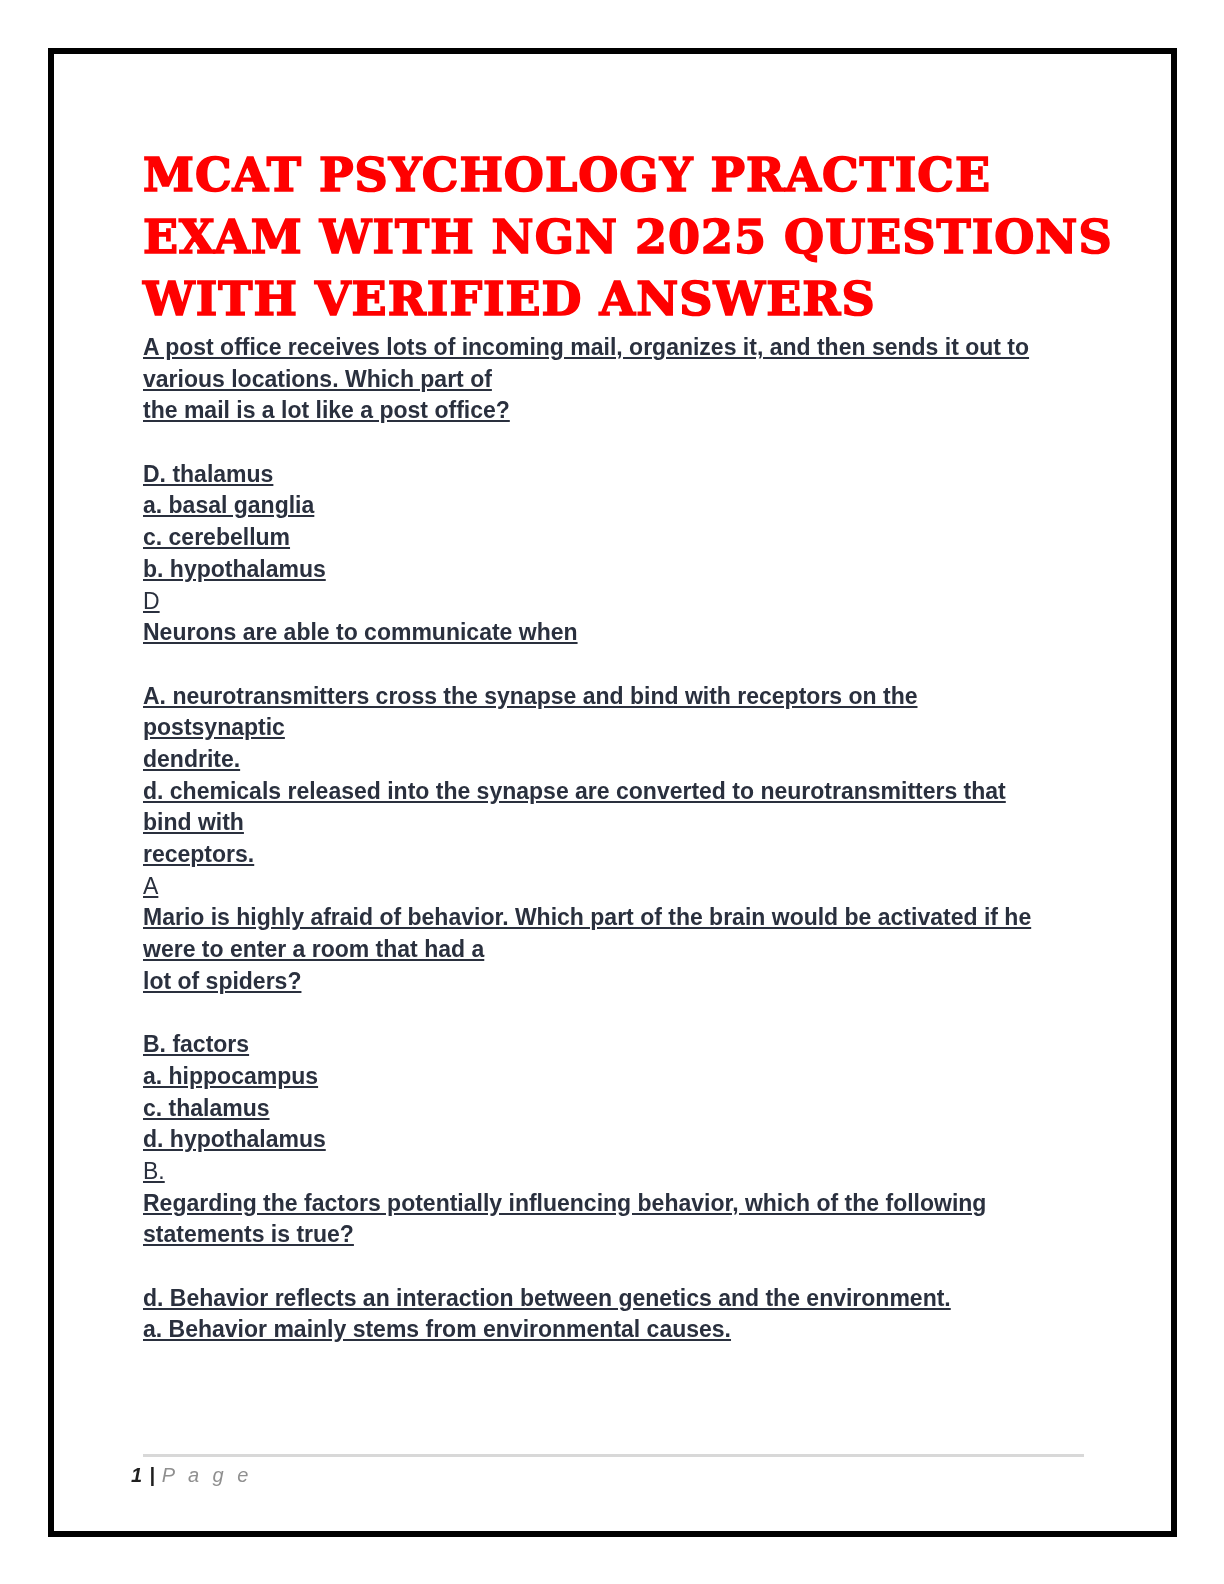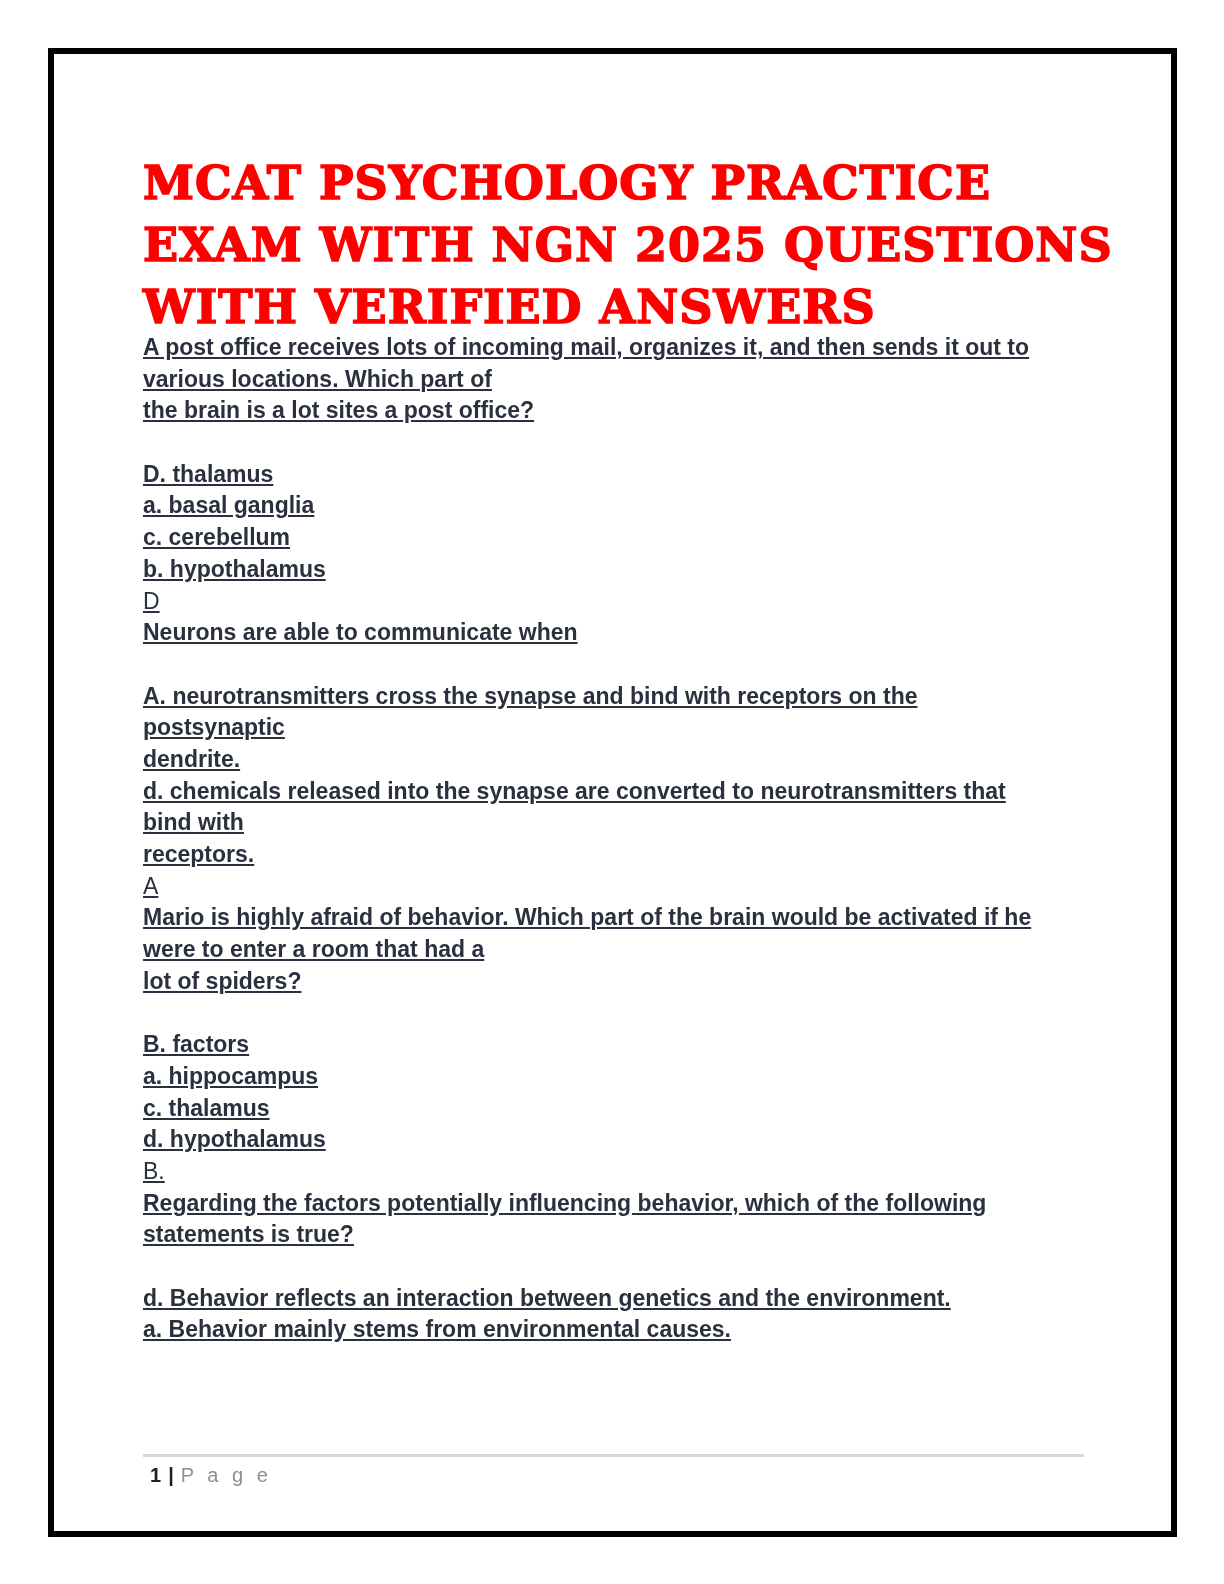--- a/index.html
+++ b/index.html
@@ -20,21 +20,21 @@
     top: 48px;
     width: 1129px;
     height: 1489px;
     box-sizing: border-box;
     border: 6px solid var(--border-black, #000);
     background: transparent;
   }
   .title-block {
     position: absolute;
     left: 143px;
-    top: 152px;
+    top: 144px;
     width: 1000px;
   }
   .title-line {
     font-family: "DejaVu Serif", serif;
     font-weight: 700;
     font-size: 46px;
     line-height: 62px;
     letter-spacing: 1px;
     color: var(--title-red, #ff0000);
     -webkit-text-stroke: 1.6px var(--title-red, #ff0000);
@@ -64,26 +64,27 @@
   .footer-rule {
     position: absolute;
     left: 143px;
     top: 1454px;
     width: 941px;
     height: 3px;
     background: var(--rule-gray, #d8d8d8);
   }
   .footer-text {
     position: absolute;
-    left: 150px;
+    left: 131px;
     top: 1462px;
     font-size: 20px;
     line-height: 26px;
     letter-spacing: 3px;
     white-space: nowrap;
+    font-style: italic;
   }
   .footer-text .page-number {
     font-weight: 700;
     color: var(--footer-ink, #1f1f1f);
   }
   .footer-text .footer-divider {
     font-weight: 700;
     color: var(--footer-ink, #1f1f1f);
     padding: 0 4px;
   }
@@ -101,21 +102,21 @@
 <div class="title-block">
   <div class="title-line">MCAT PSYCHOLOGY PRACTICE</div>
   <div class="title-line">EXAM WITH NGN 2025 QUESTIONS</div>
   <div class="title-line">WITH VERIFIED ANSWERS</div>
 </div>
 
 <div class="body-block">
 
 <div class="body-line w-bold">A post office receives lots of incoming mail, organizes it, and then sends it out to</div>
     <div class="body-line w-bold">various locations. Which part of</div>
-    <div class="body-line w-bold">the brain is a lot sites a post office?</div>
+    <div class="body-line w-bold">the mail is a lot like a post office?</div>
     <div class="body-line w-blank"></div>
     <div class="body-line w-bold">D. thalamus</div>
     <div class="body-line w-bold">a. basal ganglia</div>
     <div class="body-line w-bold">c. cerebellum</div>
     <div class="body-line w-bold">b. hypothalamus</div>
     <div class="body-line w-regular">D</div>
     <div class="body-line w-bold">Neurons are able to communicate when</div>
     <div class="body-line w-blank"></div>
     <div class="body-line w-bold">A. neurotransmitters cross the synapse and bind with receptors on the</div>
     <div class="body-line w-bold">postsynaptic</div>

